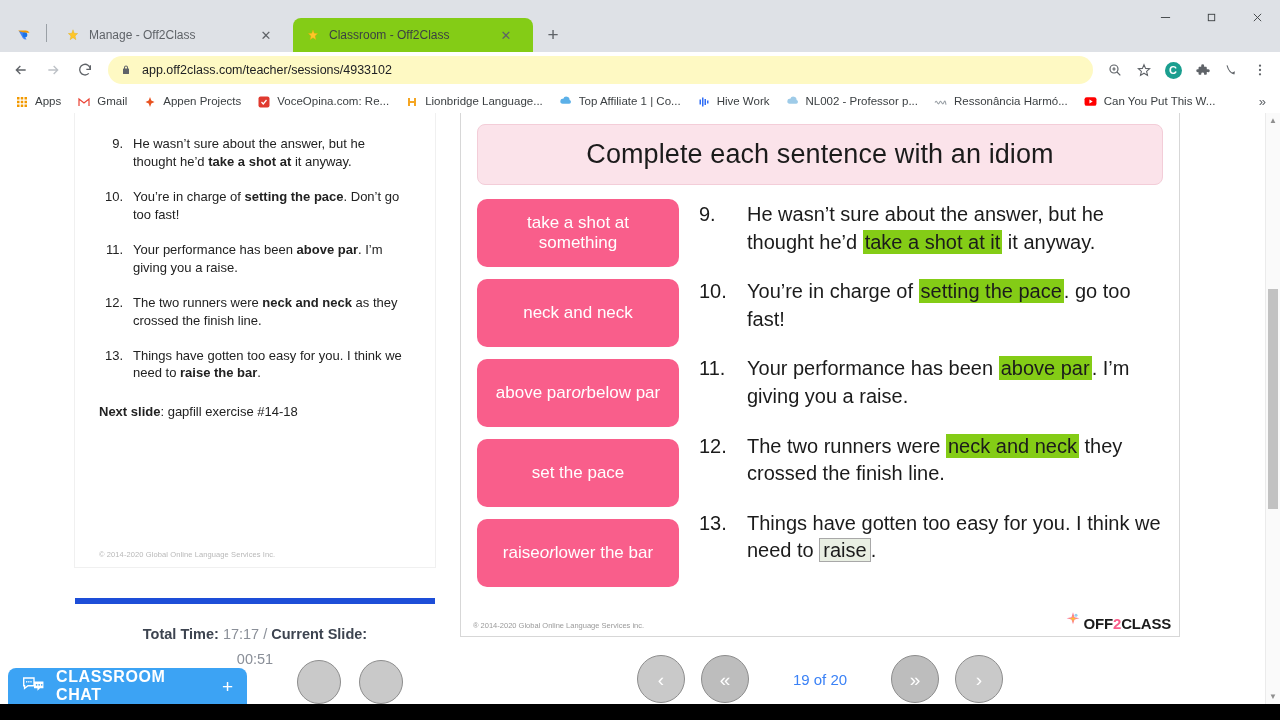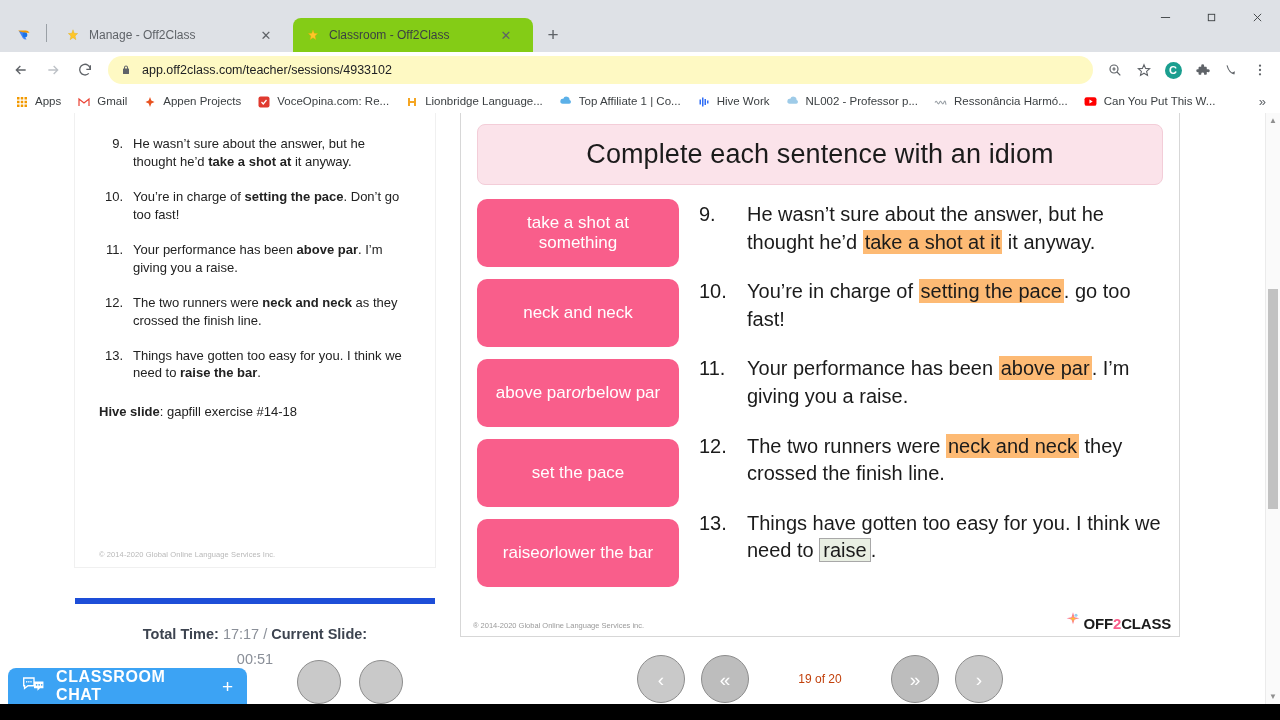--- a/index.html
+++ b/index.html
@@ -170,21 +170,21 @@
   .idiom-card {
     background: #f95e8b; border-radius: 10px; color: #fff;
     min-height: 68px; display: flex; align-items: center; justify-content: center;
     text-align: center; font-size: 17px; line-height: 1.2; padding: 8px 10px;
   }
   .idiom-card i { font-style: italic; }
   .sent-col { flex: 1 1 auto; padding-top: 2px; }
   .sent-item { display: flex; gap: 12px; margin-bottom: 22px; }
   .sent-num { width: 36px; flex: 0 0 36px; font-size: 20px; color: #1b1b1b; line-height: 1.38; }
   .sent-text { flex: 1 1 auto; font-size: 20px; color: #1b1b1b; line-height: 1.38; }
-  .ans { background: #fdba74; padding: 1px 2px; }
+  .ans { background: #84cc16; padding: 1px 2px; }
   .ans-active {
     background: #e9efe3; border: 1px solid #a8a8a8;
     padding: 0 3px; position: relative;
   }
   .slide-copy {
     position: absolute; left: 12px; bottom: 6px;
     font-size: 7.5px; color: #9a9a9a;
   }
   .o2c-logo {
     position: absolute; right: 8px; bottom: 4px;
@@ -198,21 +198,21 @@
     position: absolute; left: 460px; top: 537px; width: 720px; height: 58px;
     display: flex; align-items: center; justify-content: center; gap: 16px;
   }
   .nav-btn {
     width: 48px; height: 48px; border-radius: 50%;
     background: #bdbdbd; border: 1px solid #8d8d8d;
     display: flex; align-items: center; justify-content: center;
     color: #fff; font-size: 19px; line-height: 1;
   }
   .nav-btn.lighter { background: #c9c9c9; }
-  .nav-count { font-size: 12px; color: #c2410c; width: 110px; text-align: center; }
+  .nav-count { font-size: 15px; color: #3b82f6; width: 110px; text-align: center; }
 
   
   .scrollbar {
     position: absolute; right: 0; top: 113px; width: 15px; height: 591px;
     background: #fafafa; border-left: 1px solid #ebebeb;
   }
   .sb-arrow { height: 15px; display: flex; align-items: center; justify-content: center; color: #8f8f8f; font-size: 8px; }
   .sb-arrow.bottom { position: absolute; bottom: 0; left: 0; right: 0; }
   .sb-thumb {
     position: absolute; left: 2px; right: 2px; top: 176px; height: 220px;
@@ -462,21 +462,21 @@
         </div>
         <div class="note-item">
           <div class="note-num">12.</div>
           <div class="note-text">The two runners were <b>neck and neck</b> as they crossed the finish line.</div>
         </div>
         <div class="note-item">
           <div class="note-num">13.</div>
           <div class="note-text">Things have gotten too easy for you.  I think we need to <b>raise the bar</b>.</div>
         </div>
 
-        <div class="next-slide"><b>Hive slide</b>: gapfill exercise #14-18</div>
+        <div class="next-slide"><b>Next slide</b>: gapfill exercise #14-18</div>
         <div class="notes-copy">© 2014-2020 Global Online Language Services Inc.</div>
       </div>
     </div>
 
     <div class="timer-card">
       <div class="timer-line">
         <b>Total Time:</b>
         <span>17:17</span>
         <span>/</span>
         <b>Current Slide:</b>

